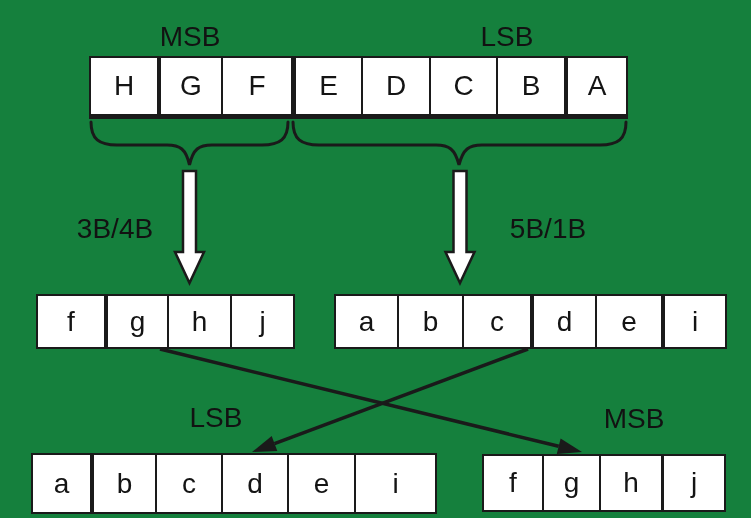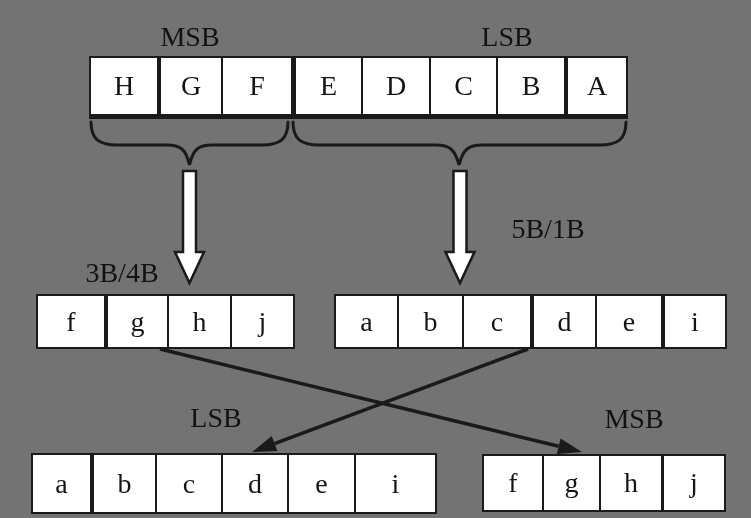--- a/index.html
+++ b/index.html
@@ -1,21 +1,21 @@
 <!DOCTYPE html>
 <html><head>
 <meta charset="utf-8">
 <style>
   html, body { margin: 0; padding: 0; background: #ffffff; }
   .canvas {
     position: relative;
     width: 751px;
     height: 518px;
-    background: #737373;
-    font-family: Liberation Serif, serif;
+    background: #15803d;
+    font-family: Liberation Sans, sans-serif;
     color: #141414;
     overflow: hidden;
   }
   .label {
     position: absolute;
     font-size: 28px;
     line-height: 30px;
     text-align: center;
     white-space: nowrap;
     color: #121212;
@@ -39,21 +39,21 @@
   .bitrow .cell.med   { border-left-width: 4px; }
   .bitrow .cell.thick { border-left-width: 5px; }
   .bitrow .cell.grow  { flex: 1; }
   #top-register { left: 89px; top: 56px; width: 539px; height: 63px; border-bottom-width: 5px; }
   #mid-left     { left: 36px;  top: 294px; width: 259px; height: 55px; }
   #mid-right    { left: 334px; top: 294px; width: 393px; height: 55px; }
   #bottom-left  { left: 31px;  top: 453px; width: 406px; height: 61px; }
   #bottom-right { left: 482px; top: 454px; width: 244px; height: 58px; }
   #label-msb-top { left: 157px; top: 22px;  width: 66px; }
   #label-lsb-top { left: 474px; top: 22px;  width: 66px; }
-  #label-3b4b    { left: 83px;  top: 214px; width: 78px; margin-top: 44px; }
+  #label-3b4b    { left: 76px;  top: 214px; width: 78px; }
   #label-5b6b    { left: 509px; top: 214px; width: 78px; }
   #label-lsb-bot { left: 183px; top: 403px; width: 66px; }
   #label-msb-bot { left: 601px; top: 404px; width: 66px; }
   .overlay {
     position: absolute;
     left: 0; top: 0;
     width: 751px; height: 518px;
     pointer-events: none;
   }
 </style>

